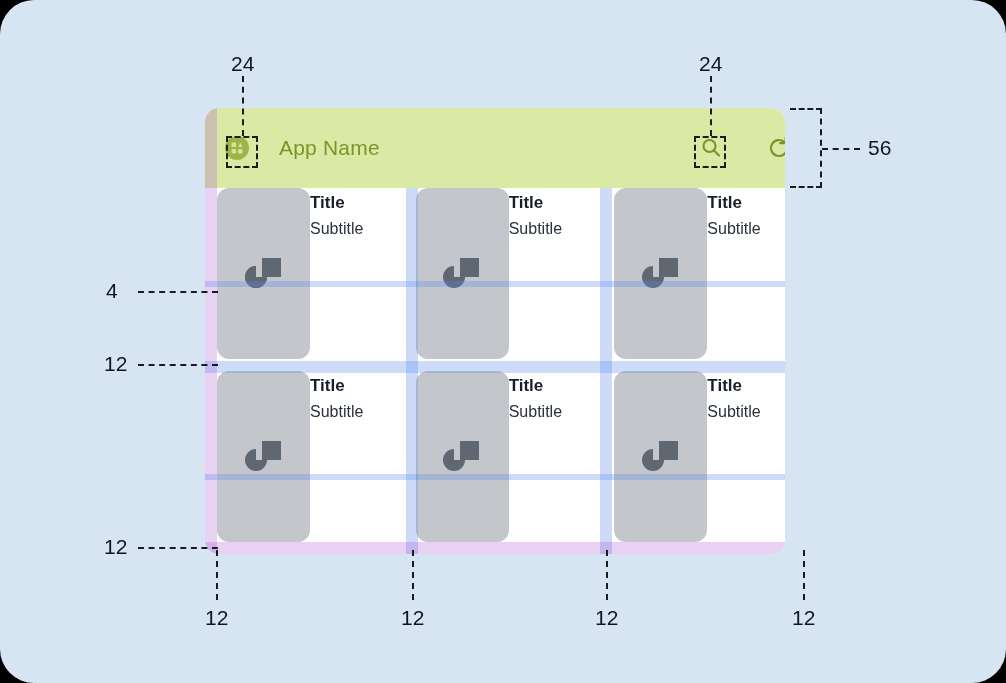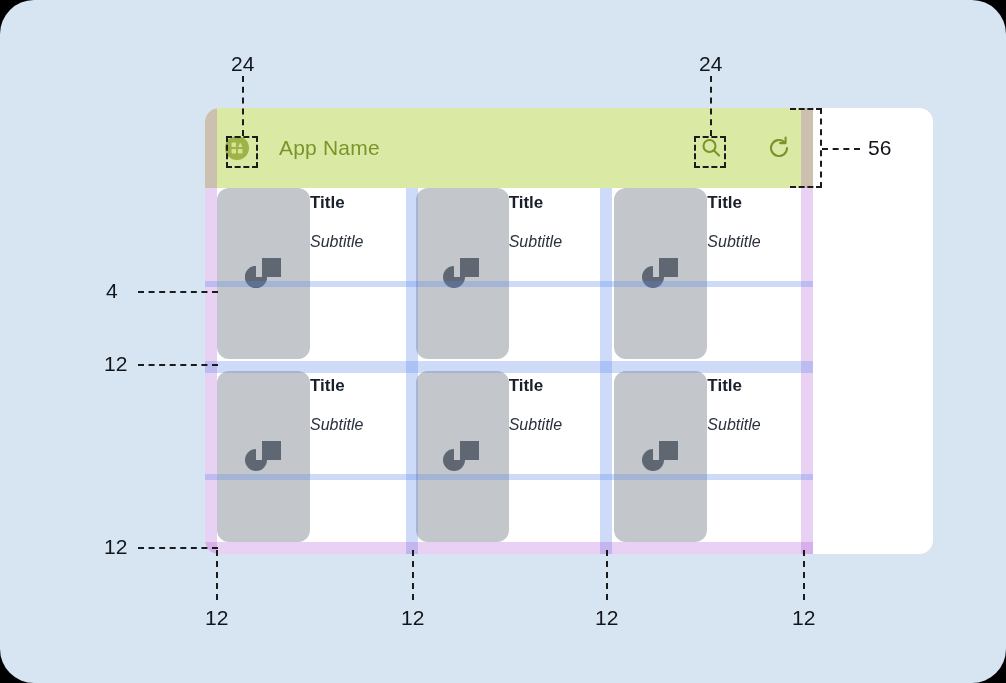--- a/index.html
+++ b/index.html
@@ -4,21 +4,21 @@
 <style>
   html,body{margin:0;padding:0;background:#000;}
   body{width:1006px;height:683px;overflow:hidden;
        font-family:"Liberation Sans","DejaVu Sans",sans-serif;}
 
   
   #canvas{position:relative;width:1006px;height:683px;
           background:#d7e5f2;border-radius:34px;overflow:hidden;}
 
   
-  #frame{position:absolute;left:205px;top:108px;width:728px;height:446px;
+  #frame{position:absolute;left:205px;top:108px;width:580px;height:446px;
          background:#ffffff;border-radius:14px;overflow:hidden;}
 
   
   #appbar{position:absolute;left:0;top:0;width:608px;height:80px;
           background:#ffffff;display:flex;align-items:center;}
   #menu-wrap{margin-left:20px;position:relative;width:24px;height:24px;}
   #app-title{margin-left:30px;font-size:21px;color:#5b6b2c;letter-spacing:.2px;}
   #bar-spacer{flex:1 1 auto;}
   #search-wrap{position:relative;width:24px;height:24px;margin-right:44px;}
   #refresh-wrap{position:relative;width:24px;height:24px;margin-right:22px;}
@@ -26,21 +26,21 @@
   
   #grid{position:absolute;left:0;top:80px;width:608px;height:366px;
         box-sizing:border-box;padding:0 12px 12px 12px;
         display:grid;grid-template-columns:repeat(3,1fr);
         grid-template-rows:repeat(2,1fr);column-gap:12px;row-gap:12px;}
   .card{display:flex;flex-direction:row;background:transparent;}
   .thumb{flex:0 0 93px;background:#c3c7cc;border-radius:12px;
          display:flex;align-items:center;justify-content:center;}
   .meta{flex:1 1 auto;padding-top:4px;}
   .c-title{font-size:17px;font-weight:bold;color:#19202b;line-height:1.35;}
-  .c-sub{font-size:16px;color:#2a313c;line-height:1.45;margin-top:15px;font-style:italic;}
+  .c-sub{font-size:16px;color:#2a313c;line-height:1.45;margin-top:2px;}
 
   
   .ov{position:absolute;pointer-events:none;}
   .ov-green{background:rgba(166,204,40,.42);}
   .ov-purple{background:rgba(167,78,208,.26);}
   .ov-blue{background:rgba(90,135,235,.30);}
 
   
   #anno{position:absolute;inset:0;padding-left:16px;}
   .dash-h{position:absolute;border-top:2px dashed #1b1b1b;height:0;}

